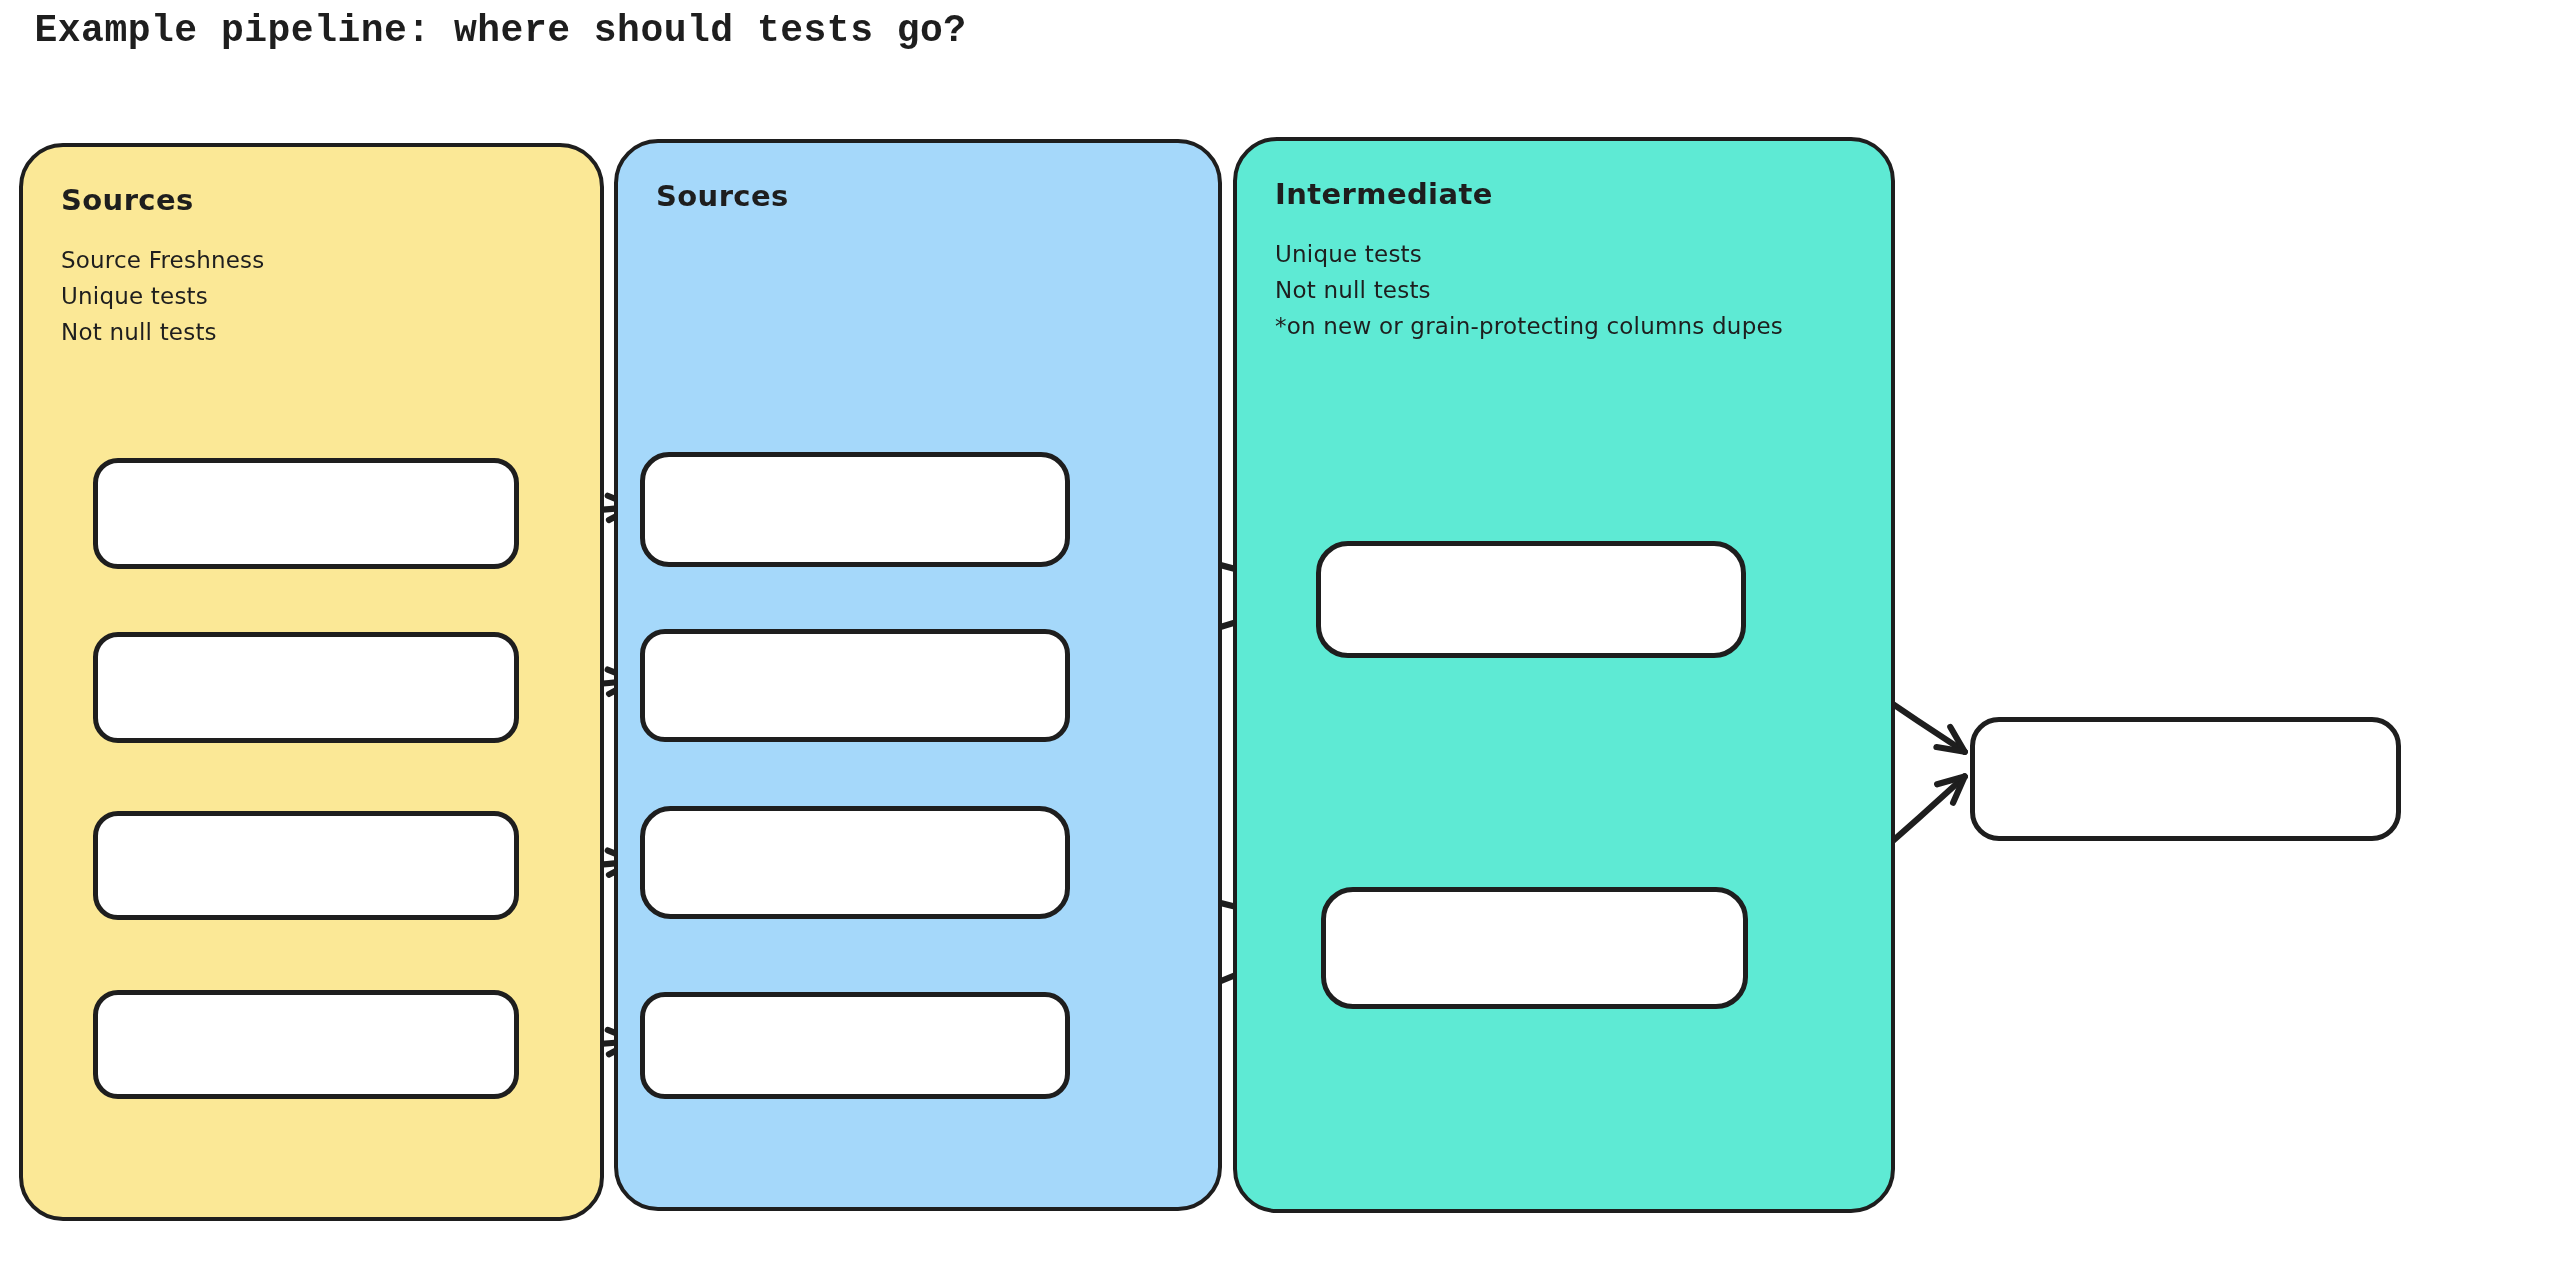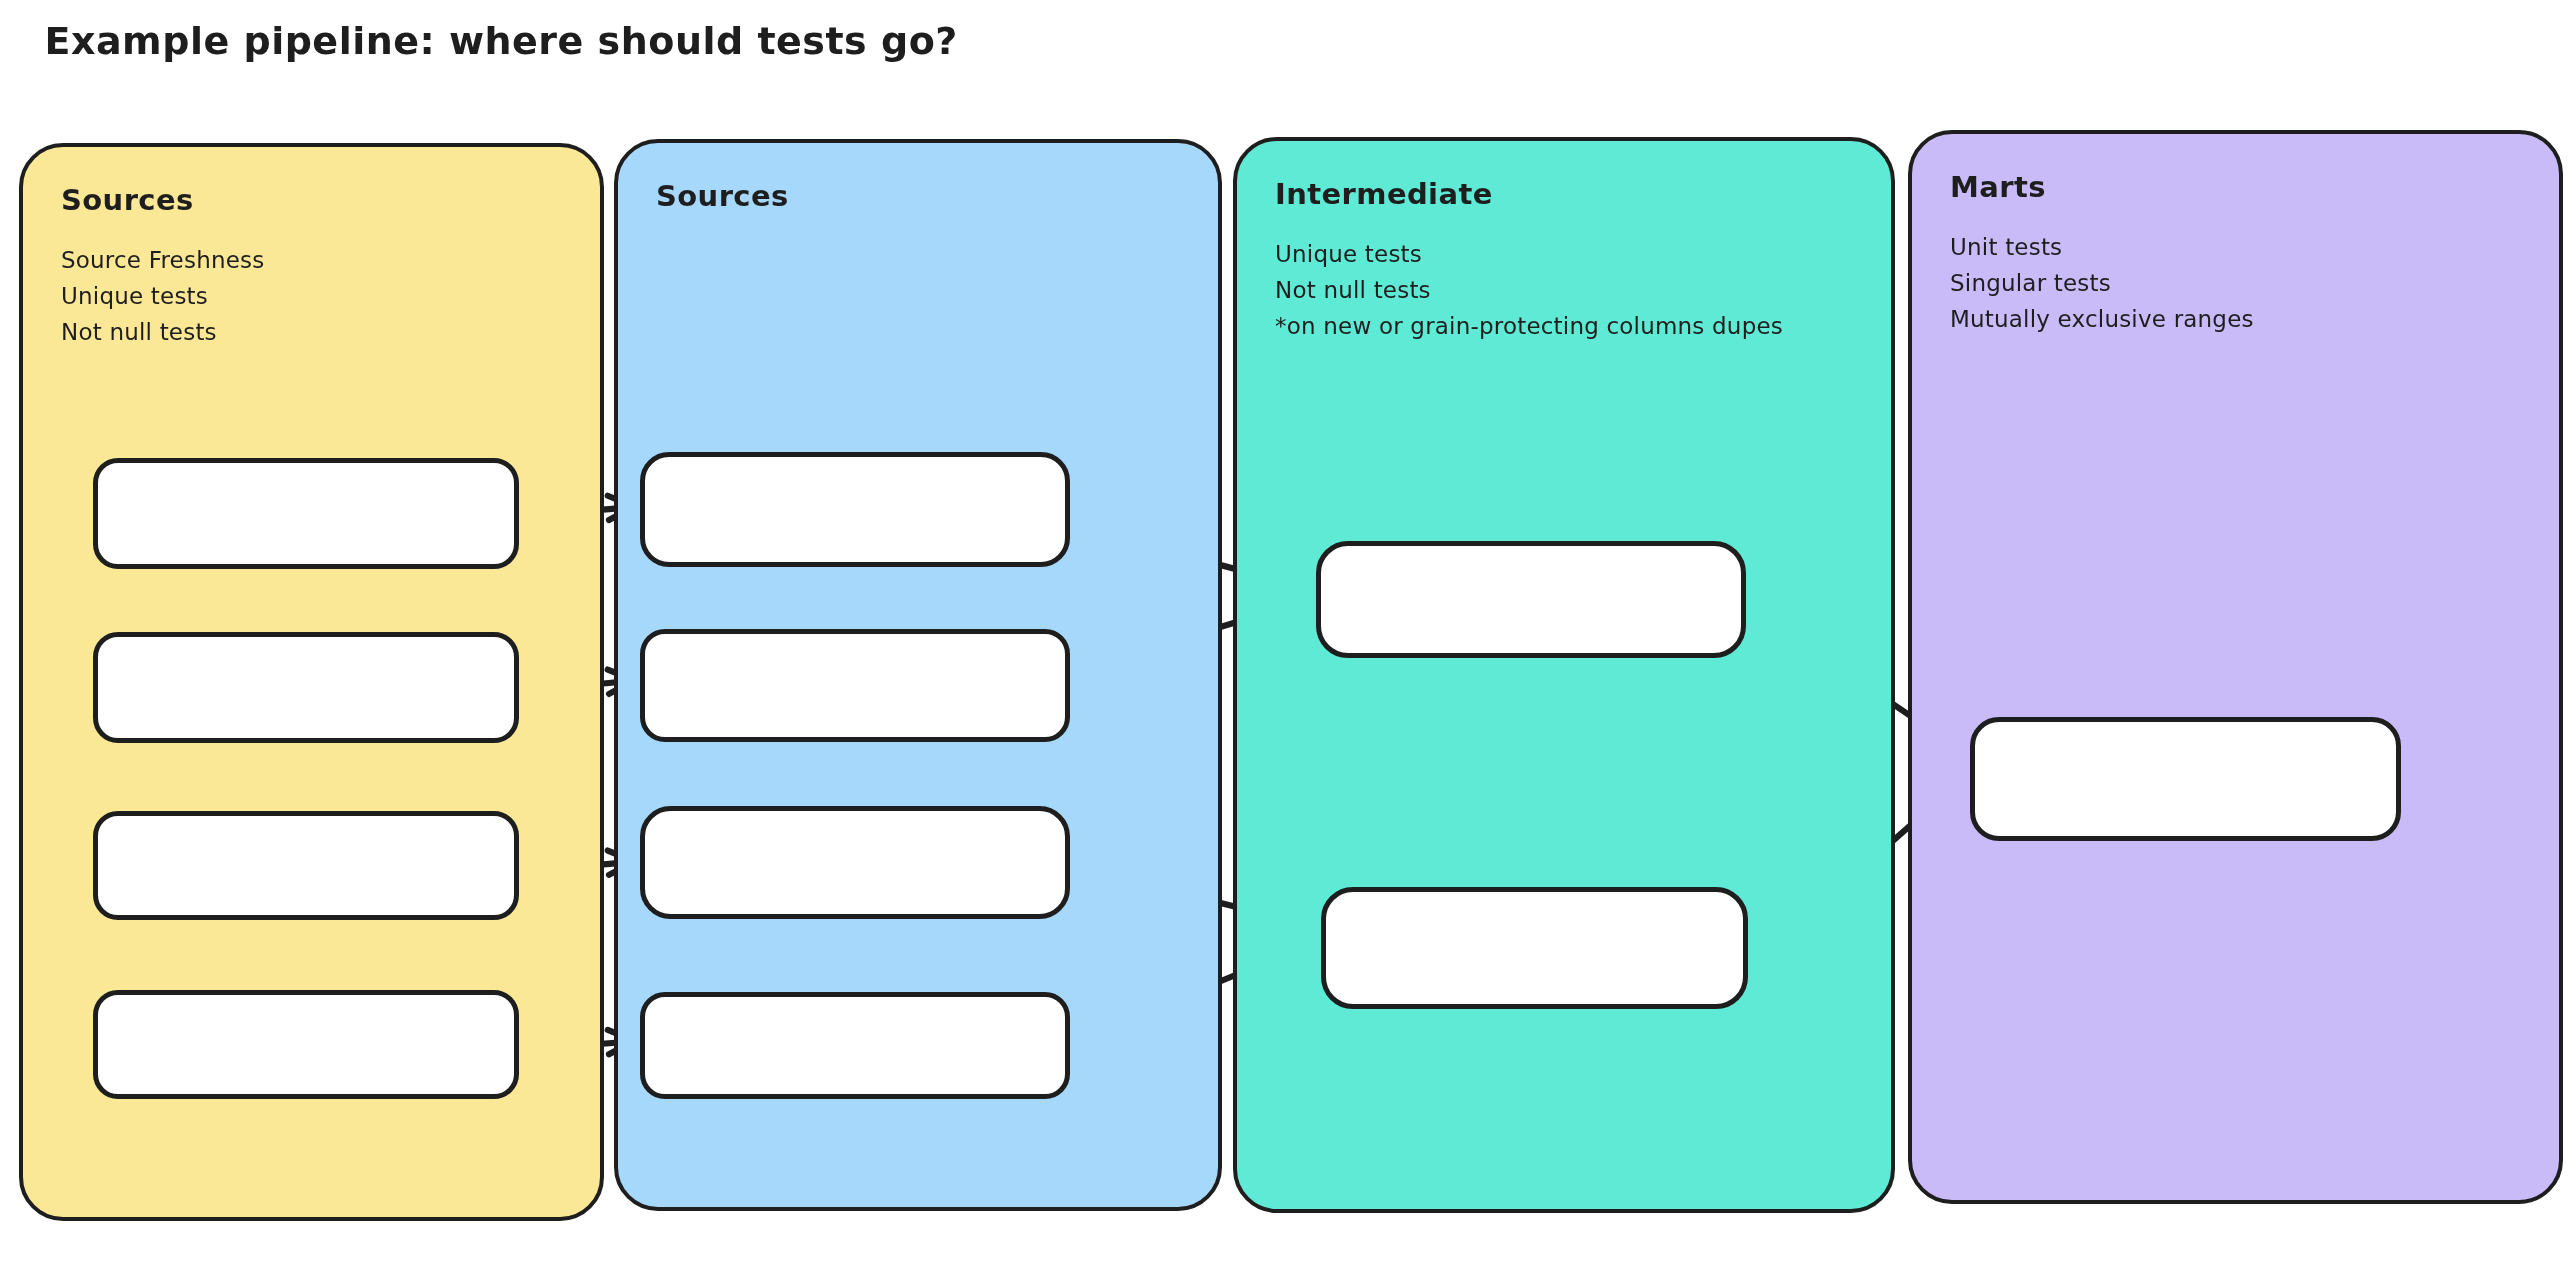--- a/index.html
+++ b/index.html
@@ -15,25 +15,26 @@
   .canvas {
     position: relative;
     width: 2576px;
     height: 1266px;
     background: #ffffff;
   }
   .page-title {
     position: absolute;
     left: 31.5px;
     top: 5.7px;
-    margin: 13px;
+    margin: 3px;
     font-size: 38px;
     font-weight: 700;
     letter-spacing: 0.5px;
     white-space: nowrap;
+    font-family: Liberation Mono, monospace;
   }
   .panel {
     position: absolute;
     border: 4.8px solid #1e1e1e;
     border-radius: 44px;
     box-sizing: border-box;
     padding: 36px 38px 0 38px;
   }
   .panel-sources      { left: 19px;   top: 143px; width: 585px; height: 1078px; }
   .panel-staging      { left: 614px;  top: 139px; width: 608px; height: 1072px; }
@@ -154,28 +155,20 @@
 
   <section class="panel panel-intermediate" style="background-color: #5eead4;">
     <h2>Intermediate</h2>
     <div class="notes">
       <div class="note">Unique tests</div>
       <div class="note">Not null tests</div>
       <div class="note">*on new or grain-protecting columns dupes</div>
     </div>
   </section>
 
-  <section class="panel panel-marts" style="background-color: rgb(201, 186, 248);">
-    <h2>Marts</h2>
-    <div class="notes">
-      <div class="note">Unit tests</div>
-      <div class="note">Singular tests</div>
-      <div class="note">Mutually exclusive ranges</div>
-    </div>
-  </section>
 
   <div class="node n-s1"></div>
   <div class="node n-s2"></div>
   <div class="node n-s3"></div>
   <div class="node n-s4"></div>
   <div class="node n-t1"></div>
   <div class="node n-t2"></div>
   <div class="node n-t3"></div>
   <div class="node n-t4"></div>
   <div class="node n-i1"></div>

